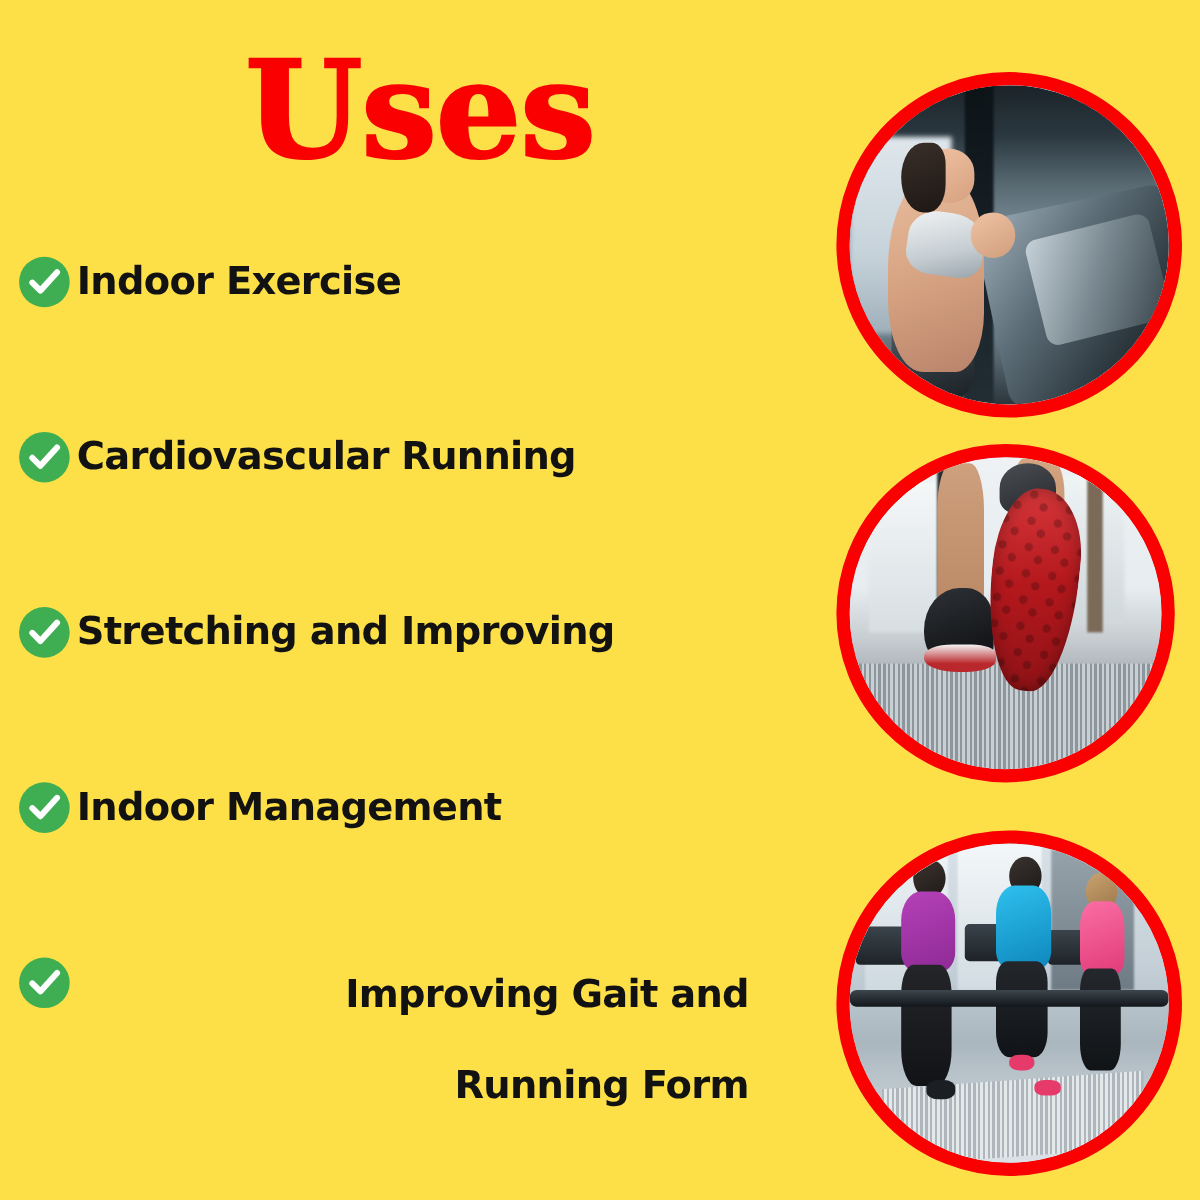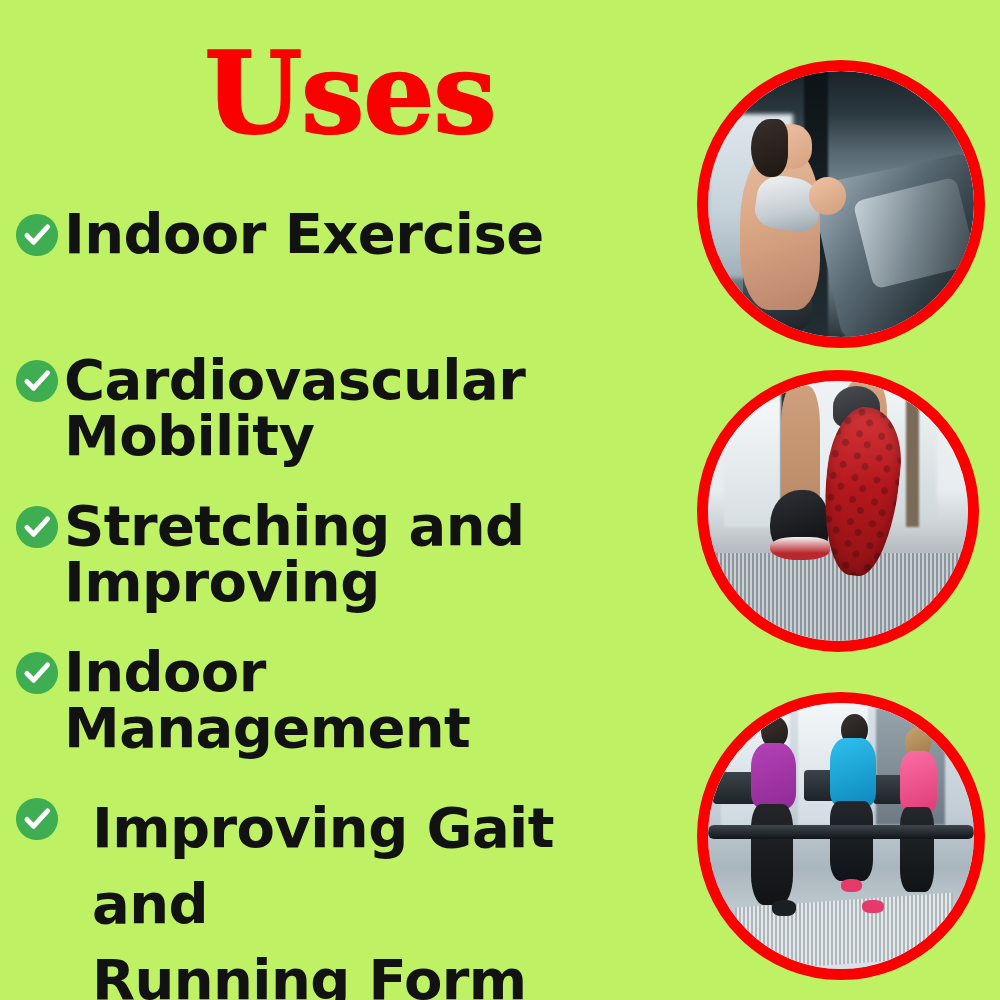--- a/index.html
+++ b/index.html
@@ -12,21 +12,21 @@
     background: #ffffff;
     font-family: "Liberation Sans", sans-serif;
     overflow: hidden;
     position: relative;
   }
 
   #page {
     position: relative;
     width: 1000px;
     height: 1000px;
-    background: #bef264;
+    background: #fde047;
   }
 
   
   .title {
     position: absolute;
     left: 0;
     top: 34px;
     width: 700px;
     text-align: center;
     color: #fb0000;
@@ -58,31 +58,31 @@
     width: 46px;
     height: 46px;
     margin-top: 6px;
     margin-right: 2px;
   }
   .check svg { display: block; width: 46px; height: 46px; }
 
   .item-text {
     font-family: "DejaVu Sans", "Liberation Sans", sans-serif;
     font-weight: 700;
-    font-size: 56px;
+    font-size: 32px;
     line-height: 56px;
     color: #121212;
     letter-spacing: -0.6px;
     white-space: pre-line;
     padding-left: 2px;
+    text-align: right;
   }
   .item-text.wrap {
     line-height: 76px;
     width: 560px;
-    margin-left: 28px;
   }
 
   
   .photo {
     position: absolute;
     border-radius: 50%;
     border: 11px solid #fb0000;
     box-sizing: border-box;
     overflow: hidden;
     background: #cfd6dc;
@@ -283,21 +283,21 @@
       <span class="item-text">Indoor Exercise</span>
     </div>
 
     <div class="item">
       <span class="check">
         <svg viewBox="0 0 48 48" xmlns="http://www.w3.org/2000/svg">
           <circle cx="24" cy="24" r="22" fill="#3fae52"></circle>
           <path d="M13.5 24.5 L20.5 31.5 L35 15.5" fill="none" stroke="#ffffff" stroke-width="5.2" stroke-linecap="round" stroke-linejoin="round"></path>
         </svg>
       </span>
-      <span class="item-text">Cardiovascular Mobility</span>
+      <span class="item-text">Cardiovascular Running</span>
     </div>
 
     <div class="item">
       <span class="check">
         <svg viewBox="0 0 48 48" xmlns="http://www.w3.org/2000/svg">
           <circle cx="24" cy="24" r="22" fill="#3fae52"></circle>
           <path d="M13.5 24.5 L20.5 31.5 L35 15.5" fill="none" stroke="#ffffff" stroke-width="5.2" stroke-linecap="round" stroke-linejoin="round"></path>
         </svg>
       </span>
       <span class="item-text">Stretching and Improving</span>

